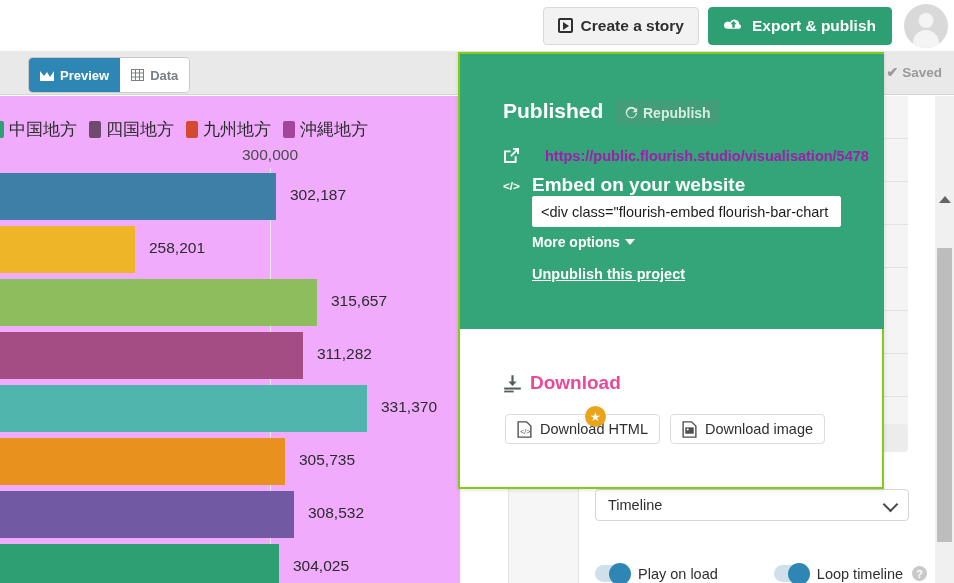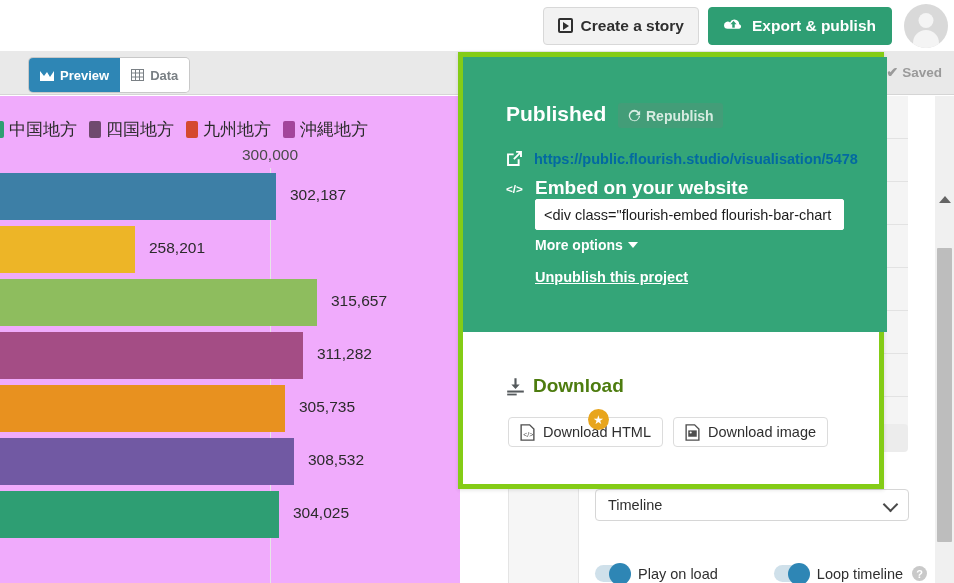--- a/index.html
+++ b/index.html
@@ -185,21 +185,21 @@
   }
   .bar-val {
     position: absolute; top: 16px; font-size: 15.5px; color: #2b2b2b;
     white-space: nowrap;
   }
 
   
   .popup {
     position: absolute; left: 458px; top: 52px; width: 426px; height: 437px;
     background: #ffffff;
-    border: 5px solid #84cc16;
+    border: 2px solid #84cc16;
     box-shadow: 0 1px 4px rgba(0,0,0,0.12);
     z-index: 40;
   }
   .popup-green {
     position: absolute; left: 0; top: 0; width: 424px; height: 275px;
     background: #34a578;
     overflow: hidden;
   }
   .pub-title {
     position: absolute; left: 43px; top: 45px;
@@ -212,22 +212,22 @@
     background: #439d78; border-radius: 3px;
     font-size: 14px; font-weight: bold; color: #d6ece1;
     white-space: nowrap;
   }
   .url-row {
     position: absolute; left: 43px; top: 93px;
     display: flex; align-items: center; gap: 11px;
     width: 390px; overflow: hidden;
   }
   .url-row .lnk {
-    font-size: 14.5px; font-weight: bold; color: #0369a1;
-    white-space: nowrap; overflow: hidden;
+    font-size: 14.5px; font-weight: bold; color: #a21caf;
+    white-space: nowrap; overflow: hidden; margin-left: 14px;
   }
   .embed-row {
     position: absolute; left: 43px; top: 120px;
     display: flex; align-items: center; gap: 11px;
   }
   .embed-row .lbl {
     font-size: 19px; font-weight: bold; color: #ffffff; white-space: nowrap;
   }
   .embed-input {
     position: absolute; left: 72px; top: 142px;
@@ -247,21 +247,21 @@
     border-top: 6px solid #ffffff;
   }
   .unpublish {
     position: absolute; left: 72px; top: 212px;
     font-size: 14.5px; font-weight: bold; color: #ffffff;
     text-decoration: underline; white-space: nowrap;
   }
   .dl-title {
     position: absolute; left: 43px; top: 318px;
     display: flex; align-items: center; gap: 8px;
-    font-size: 19px; font-weight: bold; color: #4d7c0f;
+    font-size: 19px; font-weight: bold; color: #ec4899;
   }
   .dl-btns { position: absolute; left: 45px; top: 360px; display: flex; gap: 10px; }
   .dl-btn {
     display: flex; align-items: center; gap: 8px;
     height: 30px; padding: 0 11px;
     background: #ffffff; border: 1px solid #dcdcdc; border-radius: 4px;
     font-size: 14.5px; color: #2f2f2f; white-space: nowrap;
     position: relative;
   }
   .star-badge {
@@ -307,20 +307,24 @@
           <div class="bar" style="width: 135px; background: rgb(237, 181, 39);"></div>
           <div class="bar-val" style="left: 149px;">258,201</div>
         </div>
         <div class="bar-row">
           <div class="bar" style="width: 317px; background: rgb(142, 189, 94);"></div>
           <div class="bar-val" style="left: 331px;">315,657</div>
         </div>
         <div class="bar-row">
           <div class="bar" style="width: 303px; background: rgb(164, 77, 133);"></div>
           <div class="bar-val" style="left: 317px;">311,282</div>
+        </div>
+        <div class="bar-row">
+          <div class="bar" style="width: 367px; background: rgb(79, 181, 173);"></div>
+          <div class="bar-val" style="left: 381px;">331,370</div>
         </div>
         <div class="bar-row">
           <div class="bar" style="width: 285px; background: rgb(232, 145, 31);"></div>
           <div class="bar-val" style="left: 299px;">305,735</div>
         </div>
         <div class="bar-row">
           <div class="bar" style="width: 294px; background: rgb(113, 89, 163);"></div>
           <div class="bar-val" style="left: 308px;">308,532</div>
         </div>
         <div class="bar-row">

